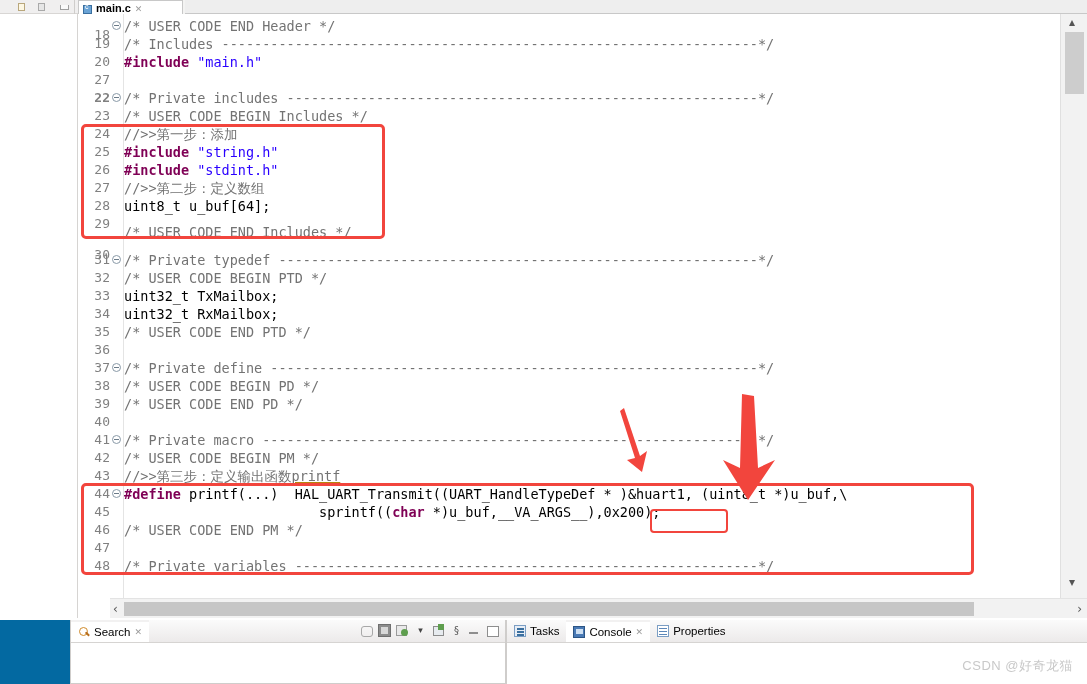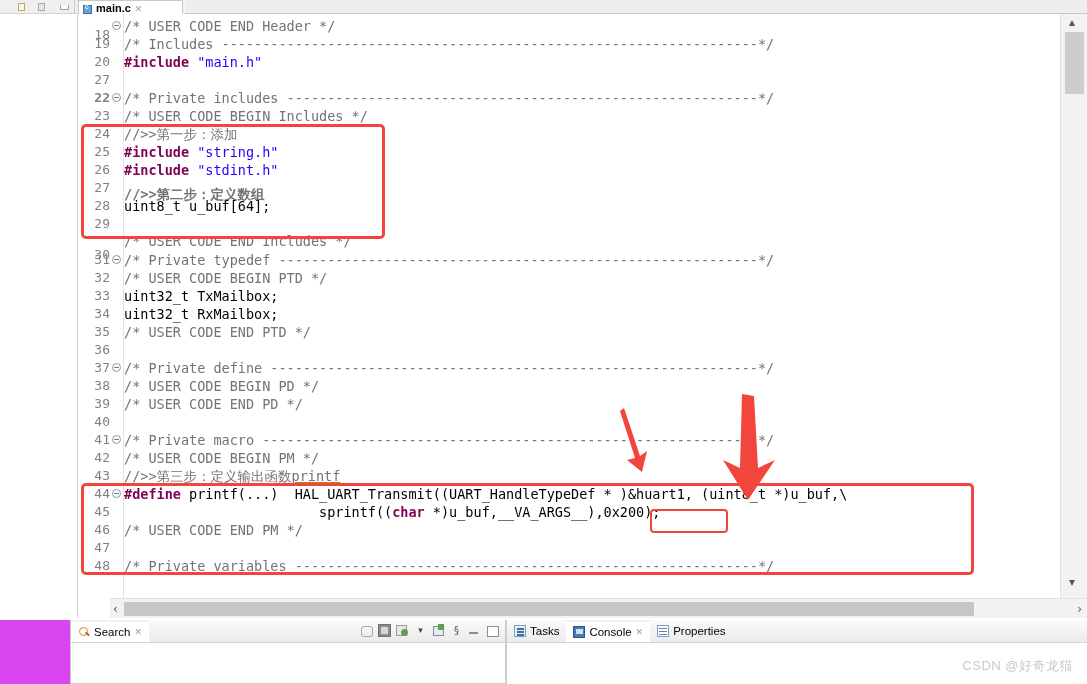--- a/index.html
+++ b/index.html
@@ -71,21 +71,21 @@
   
   #v-scroll { position:absolute; left:1060px; top:14px; width:27px; height:584px; background:#f2f2f2; border-left:1px solid #e0e0e0;}
   #v-thumb  { position:absolute; left:4px; top:18px; width:19px; height:62px; background:#cdcdcd; }
   #h-scroll { position:absolute; left:110px; top:598px; width:977px; height:20px; background:#f2f2f2; border-top:1px solid #e3e3e3;}
   #h-thumb  { position:absolute; left:14px; top:3px; width:850px; height:14px; background:#c6c6c6; }
   .sb-arrow { position:absolute; top:2px; font-size:12px; color:#555; line-height:16px; font-family:"DejaVu Sans",sans-serif; }
 
   #left-pane-bg { position:absolute; left:0; top:14px; width:78px; height:604px; background:#ffffff; border-right:1px solid #d6d4d2;}
 
   
-  #bottom { position:absolute; left:0; top:620px; width:1081px; height:64px; background:#d946ef; }
+  #bottom { position:absolute; left:0; top:620px; width:1081px; height:64px; background:#0369a1; }
 
   .panel { position:absolute; top:0; height:64px; background:#ffffff; }
   #search-panel { left:70px; width:436px; border:1px solid #cfcdcb; border-top:none; }
   #console-panel { left:506px; width:581px; border-left:1px solid #cfcdcb; }
 
   .tabrow { position:absolute; left:0; top:0; height:23px; width:100%;
             background:linear-gradient(#fbfbfb,#eceaea); display:flex; align-items:center;
             border-bottom:1px solid #d6d4d2; }
   .ptab { display:flex; align-items:center; gap:4px; padding:0 7px; height:22px; font-size:11.5px; color:#000; }
   .ptab.active { background:#ffffff; border-top:2px solid #f2f1f1; }
@@ -185,23 +185,23 @@
   <div id="code-lines">
       <div class="code" style="top: 3px;"><span class="cmt">/* USER CODE END Header */</span></div>
       <div class="code" style="top: 21px;"><span class="cmt">/* Includes ------------------------------------------------------------------*/</span></div>
       <div class="code" style="top: 39px;"><span class="kw">#include </span><span class="str">"main.h"</span></div>
       <div class="code" style="top: 57px;"></div>
       <div class="code" style="top: 75px;"><span class="cmt">/* Private includes ----------------------------------------------------------*/</span></div>
       <div class="code" style="top: 93px;"><span class="cmt">/* USER CODE BEGIN Includes */</span></div>
       <div class="code" style="top: 111px;"><span class="cmt">//&gt;&gt;第一步：添加</span></div>
       <div class="code" style="top: 129px;"><span class="kw">#include </span><span class="str">"string.h"</span></div>
       <div class="code" style="top: 147px;"><span class="kw">#include </span><span class="str">"stdint.h"</span></div>
-      <div class="code" style="top: 171px; font-weight: bold;"><span class="cmt">//&gt;&gt;第二步：定义数组</span></div>
+      <div class="code" style="top: 165px;"><span class="cmt">//&gt;&gt;第二步：定义数组</span></div>
       <div class="code" style="top: 183px;"><span>uint8_t u_buf[64];</span></div>
-      <div class="code" style="top: 218px; text-align: right;"><span class="cmt">/* USER CODE END Includes */</span></div>
+      <div class="code" style="top: 209px; text-align: right;"><span class="cmt">/* USER CODE END Includes */</span></div>
       <div class="code" style="top: 219px;"></div>
       <div class="code" style="top: 237px;"><span class="cmt">/* Private typedef -----------------------------------------------------------*/</span></div>
       <div class="code" style="top: 255px;"><span class="cmt">/* USER CODE BEGIN PTD */</span></div>
       <div class="code" style="top: 273px;"><span>uint32_t TxMailbox;</span></div>
       <div class="code" style="top: 291px;"><span>uint32_t RxMailbox;</span></div>
       <div class="code" style="top: 309px;"><span class="cmt">/* USER CODE END PTD */</span></div>
       <div class="code" style="top: 327px;"></div>
       <div class="code" style="top: 345px;"><span class="cmt">/* Private define ------------------------------------------------------------*/</span></div>
       <div class="code" style="top: 363px;"><span class="cmt">/* USER CODE BEGIN PD */</span></div>
       <div class="code" style="top: 381px;"><span class="cmt">/* USER CODE END PD */</span></div>

